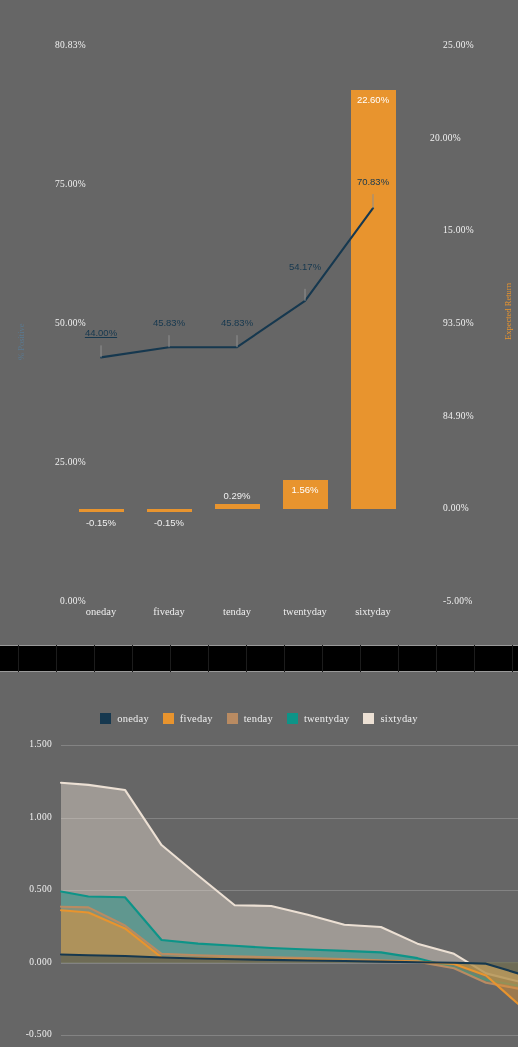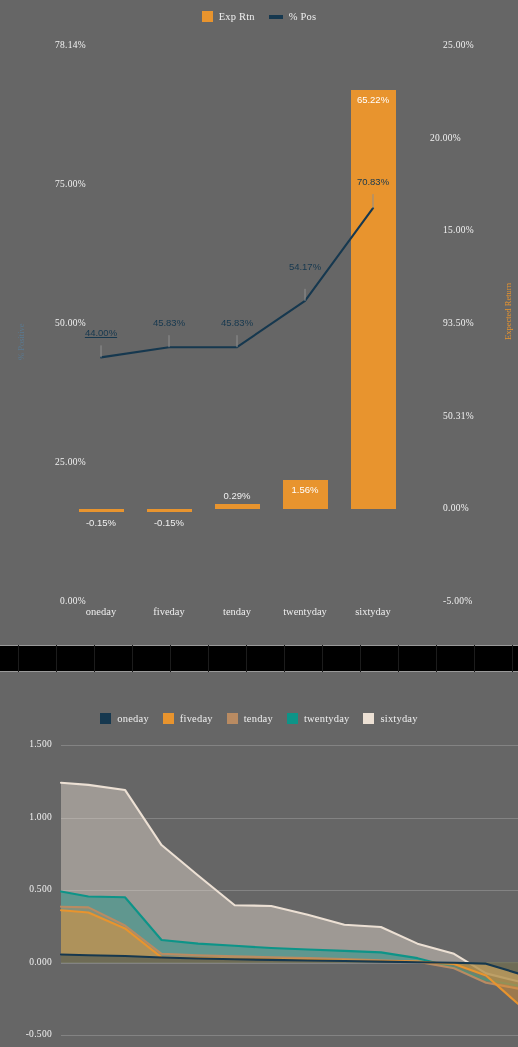--- a/index.html
+++ b/index.html
@@ -44,47 +44,37 @@
   .grid{position:absolute;left:61px;right:0;height:1px;background:#8d8d8d;opacity:.75;}
   svg{display:block;}
 </style>
 </head>
 <body>
 
 <div class="page">
 
   <div class="panel" id="chart-top">
 
-    <div class="legend" id="top-legend" style="top:11px;left:0;">
-        <div class="lg-item">
-          <span class="lg-sw" style="background: rgb(232, 148, 46);"></span>
-          <span class="lg-tx">Exp Rtn</span>
-        </div>
-        <div class="lg-item">
-          <span class="lg-line" style="background: rgb(22, 56, 79);"></span>
-          <span class="lg-tx">% Pos</span>
-        </div>
-      </div>
 
     <div class="axtitle" id="top-left-title" style="left:16px;top:360px;color:#5a7a92;transform:rotate(-90deg);">% Positive</div>
     <div class="axtitle" id="top-right-title" style="left:503px;top:340px;color:#e8942e;transform:rotate(-90deg);">Expected Return</div>
 
     <div id="top-left-ticks">
-        <div class="ytick l" style="right: 432px; top: 40px;">78.14%</div>
+        <div class="ytick l" style="right: 432px; top: 40px;">80.83%</div>
         <div class="ytick l" style="right: 432px; top: 179px;">75.00%</div>
         <div class="ytick l" style="right: 432px; top: 318px;">50.00%</div>
         <div class="ytick l" style="right: 432px; top: 457px;">25.00%</div>
         <div class="ytick l" style="right: 432px; top: 596px;">0.00%</div>
       </div>
     <div id="top-right-ticks">
         <div class="ytick r" style="left: 443px; top: 40px;">25.00%</div>
         <div class="ytick r" style="left: 430px; top: 132.667px;">20.00%</div>
         <div class="ytick r" style="left: 443px; top: 225.333px;">15.00%</div>
         <div class="ytick r" style="left: 443px; top: 318px;">93.50%</div>
-        <div class="ytick r" style="left: 443px; top: 410.667px;">50.31%</div>
+        <div class="ytick r" style="left: 443px; top: 410.667px;">84.90%</div>
         <div class="ytick r" style="left: 443px; top: 503.333px;">0.00%</div>
         <div class="ytick r" style="left: 443px; top: 596px;">-5.00%</div>
       </div>
 
     <div id="top-bars">
         <div class="bar" style="left: 78.5px; top: 509.333px; width: 45px; height: 3px;"></div>
         <div class="bar" style="left: 146.5px; top: 509.333px; width: 45px; height: 3px;"></div>
         <div class="bar" style="left: 214.5px; top: 503.959px; width: 45px; height: 5.37467px;"></div>
         <div class="bar" style="left: 282.5px; top: 480.421px; width: 45px; height: 28.912px;"></div>
         <div class="bar" style="left: 350.5px; top: 90.48px; width: 45px; height: 418.853px;"></div>
@@ -97,21 +87,21 @@
         <line x1="237" y1="347.18520000000007" x2="237" y2="335.18520000000007" stroke="#8f8f8f" stroke-width="1"></line>
         <line x1="305" y1="300.8148" x2="305" y2="288.8148" stroke="#8f8f8f" stroke-width="1"></line>
         <line x1="373" y1="208.1852" x2="373" y2="194.1852" stroke="#8f8f8f" stroke-width="1"></line>
       </svg>
 
     <div id="top-point-labels">
         <div class="barlbl outside" style="left: 61px; width: 80px; top: 517.333px;">-0.15%</div>
         <div class="barlbl outside" style="left: 129px; width: 80px; top: 517.333px;">-0.15%</div>
         <div class="barlbl outside" style="left: 197px; width: 80px; top: 489.959px;">0.29%</div>
         <div class="barlbl inside" style="left: 265px; width: 80px; top: 484.421px;">1.56%</div>
-        <div class="barlbl inside" style="left: 333px; width: 80px; top: 94.48px;">65.22%</div>
+        <div class="barlbl inside" style="left: 333px; width: 80px; top: 94.48px;">22.60%</div>
         <div class="ptlbl" style="left: 61px; width: 80px; top: 327.36px; text-decoration: underline;">44.00%</div>
         <div class="ptlbl" style="left: 129px; width: 80px; top: 317.185px;">45.83%</div>
         <div class="ptlbl" style="left: 197px; width: 80px; top: 317.185px;">45.83%</div>
         <div class="ptlbl" style="left: 265px; width: 80px; top: 261px;">54.17%</div>
         <div class="ptlbl" style="left: 333px; width: 80px; top: 176.185px;">70.83%</div>
       </div>
     <div id="top-xticks">
         <div class="xtick" style="left: 56px; width: 90px; top: 606px;">oneday</div>
         <div class="xtick" style="left: 124px; width: 90px; top: 606px;">fiveday</div>
         <div class="xtick" style="left: 192px; width: 90px; top: 606px;">tenday</div>

